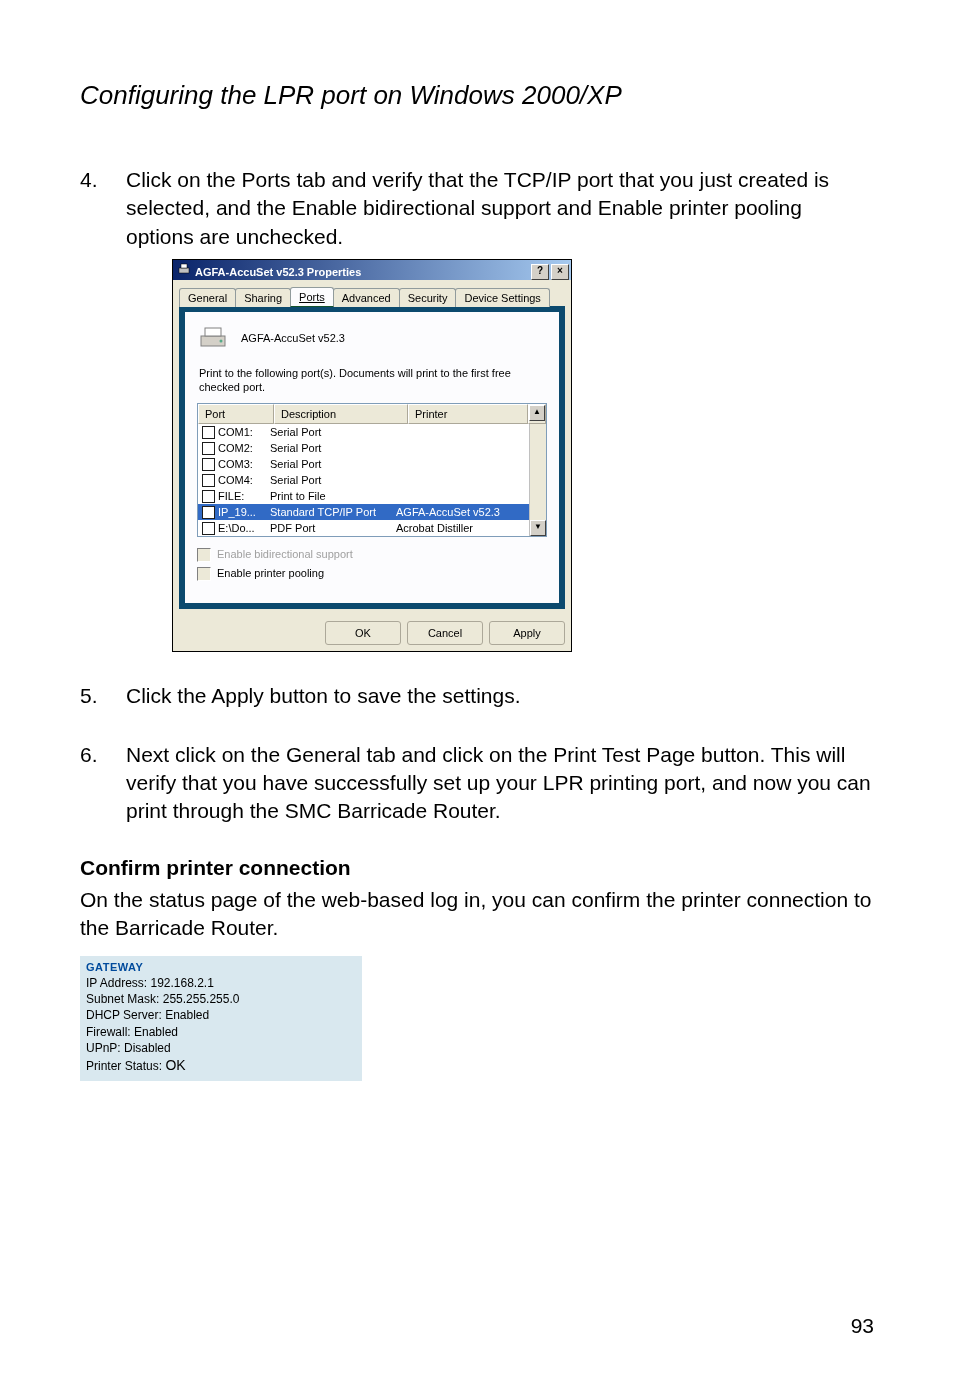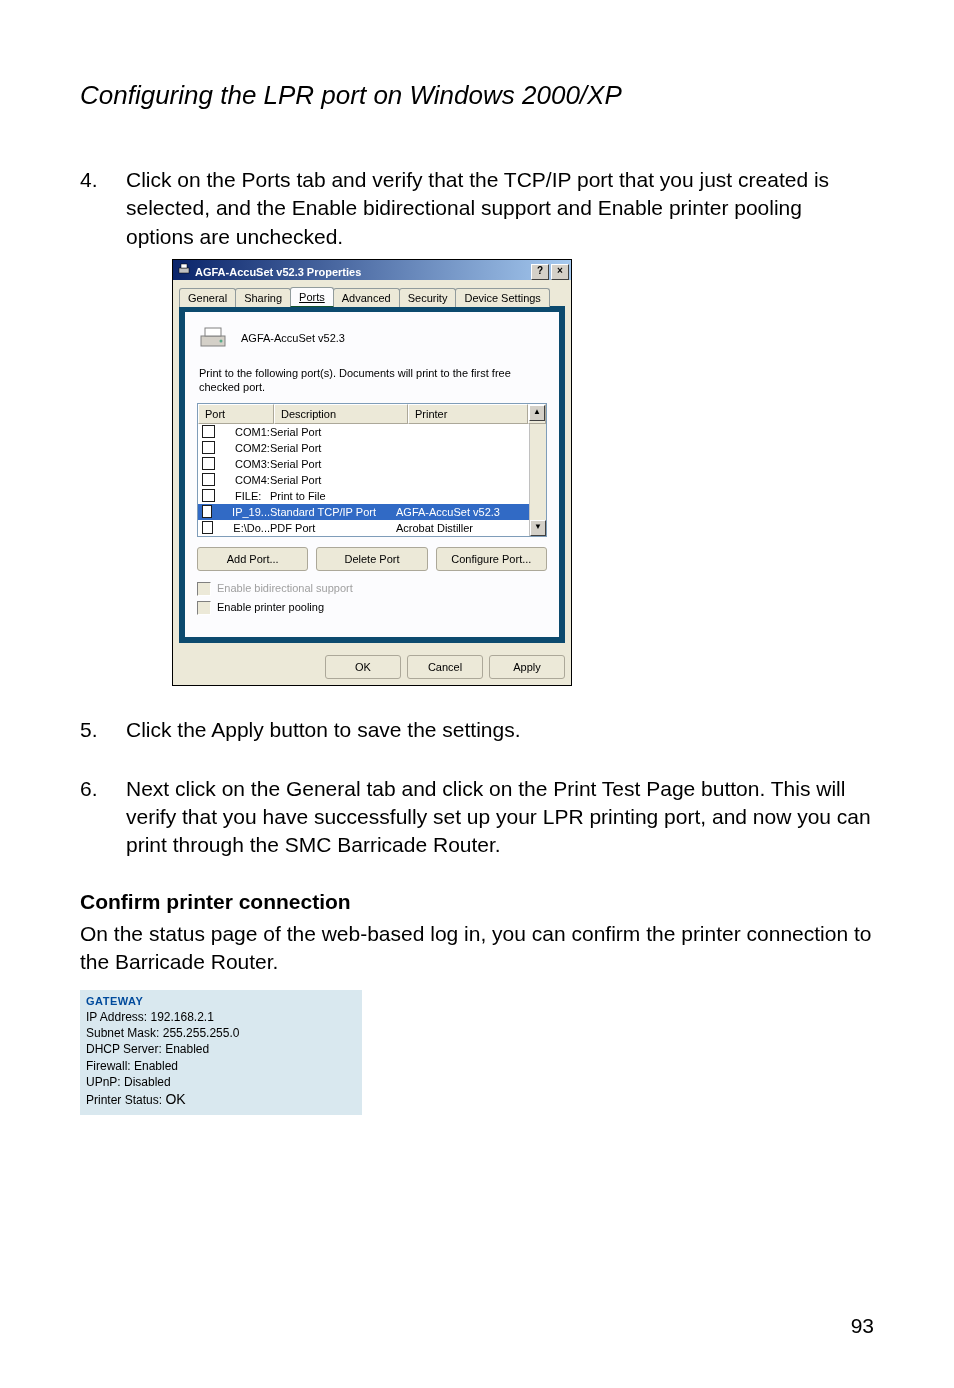--- a/index.html
+++ b/index.html
@@ -18,21 +18,21 @@
   .tabbody{margin:0 6px 6px 6px;border:6px solid #0c4a6e;background:#fcfcfe;padding:12px 12px 10px 12px;}
   .printer-row{display:flex;align-items:center;margin-bottom:14px;gap:12px;}
   .printer-icon{width:32px;height:28px;}
   .printer-name{font-size:11px;}
   .instr{font-size:11px;margin:6px 2px 8px 2px;line-height:1.3;}
   .porttable{border:1px solid #7f9db9;background:#fff;}
   .pthead{display:flex;background:#ece9d8;font-size:11px;}
   .pthead .col{border:1px solid #fff;border-right-color:#aca899;border-bottom-color:#aca899;padding:2px 6px;}
   .ptbody{position:relative;}
   .ptrow{display:flex;align-items:center;font-size:11px;height:16px;}
-  .ptrow .c1{width:68px;display:flex;align-items:flex-start;gap:20px;padding-left:4px;}
+  .ptrow .c1{width:68px;display:flex;align-items:center;gap:3px;padding-left:4px;}
   .ptrow .c2{width:126px;}
   .ptrow .c3{flex:1;}
   .ptrow.sel{background:#316ac5;color:#fff;}
   .chk{width:11px;height:11px;border:1px solid #1c1c1c;background:#fff;display:inline-flex;align-items:center;justify-content:center;font-size:9px;line-height:9px;}
   .scroll{position:absolute;right:0;top:0;width:16px;height:100%;background:#ece9d8;border-left:1px solid #c0c0c0;}
   .sbtn{width:14px;height:14px;border:1px solid #fff;border-right-color:#404040;border-bottom-color:#404040;background:#d4d0c8;font-size:8px;text-align:center;line-height:12px;margin:0 auto;}
   .sbtn.bot{position:absolute;bottom:0;left:0;}
   .btnrow{display:flex;gap:8px;margin-top:10px;}
   .wbtn{flex:1;height:22px;border:1px solid #aca899;border-radius:3px;background:#ece9d8;font-size:11px;display:flex;align-items:center;justify-content:center;cursor:default;}
   .chkrow{display:flex;align-items:center;gap:6px;margin-top:10px;font-size:11px;text-align:center;}
@@ -159,25 +159,20 @@
                   </span>
                 <span class="c2">PDF Port</span>
                 <span class="c3">Acrobat Distiller</span>
               </div>
               <div class="scroll">
                 <div class="sbtn bot">▼</div>
               </div>
             </div>
           </div>
 
-          <div class="btnrow">
-            <div class="wbtn">Add Port...</div>
-            <div class="wbtn">Delete Port</div>
-            <div class="wbtn">Configure Port...</div>
-          </div>
 
           <div class="chkrow">
             <span class="box3d"></span>
             <span class="dimtext">Enable bidirectional support</span>
           </div>
           <div class="chkrow" style="margin-top:4px;margin-bottom:12px;">
             <span class="box3d"></span>
             <span>Enable printer pooling</span>
           </div>
         </div>

